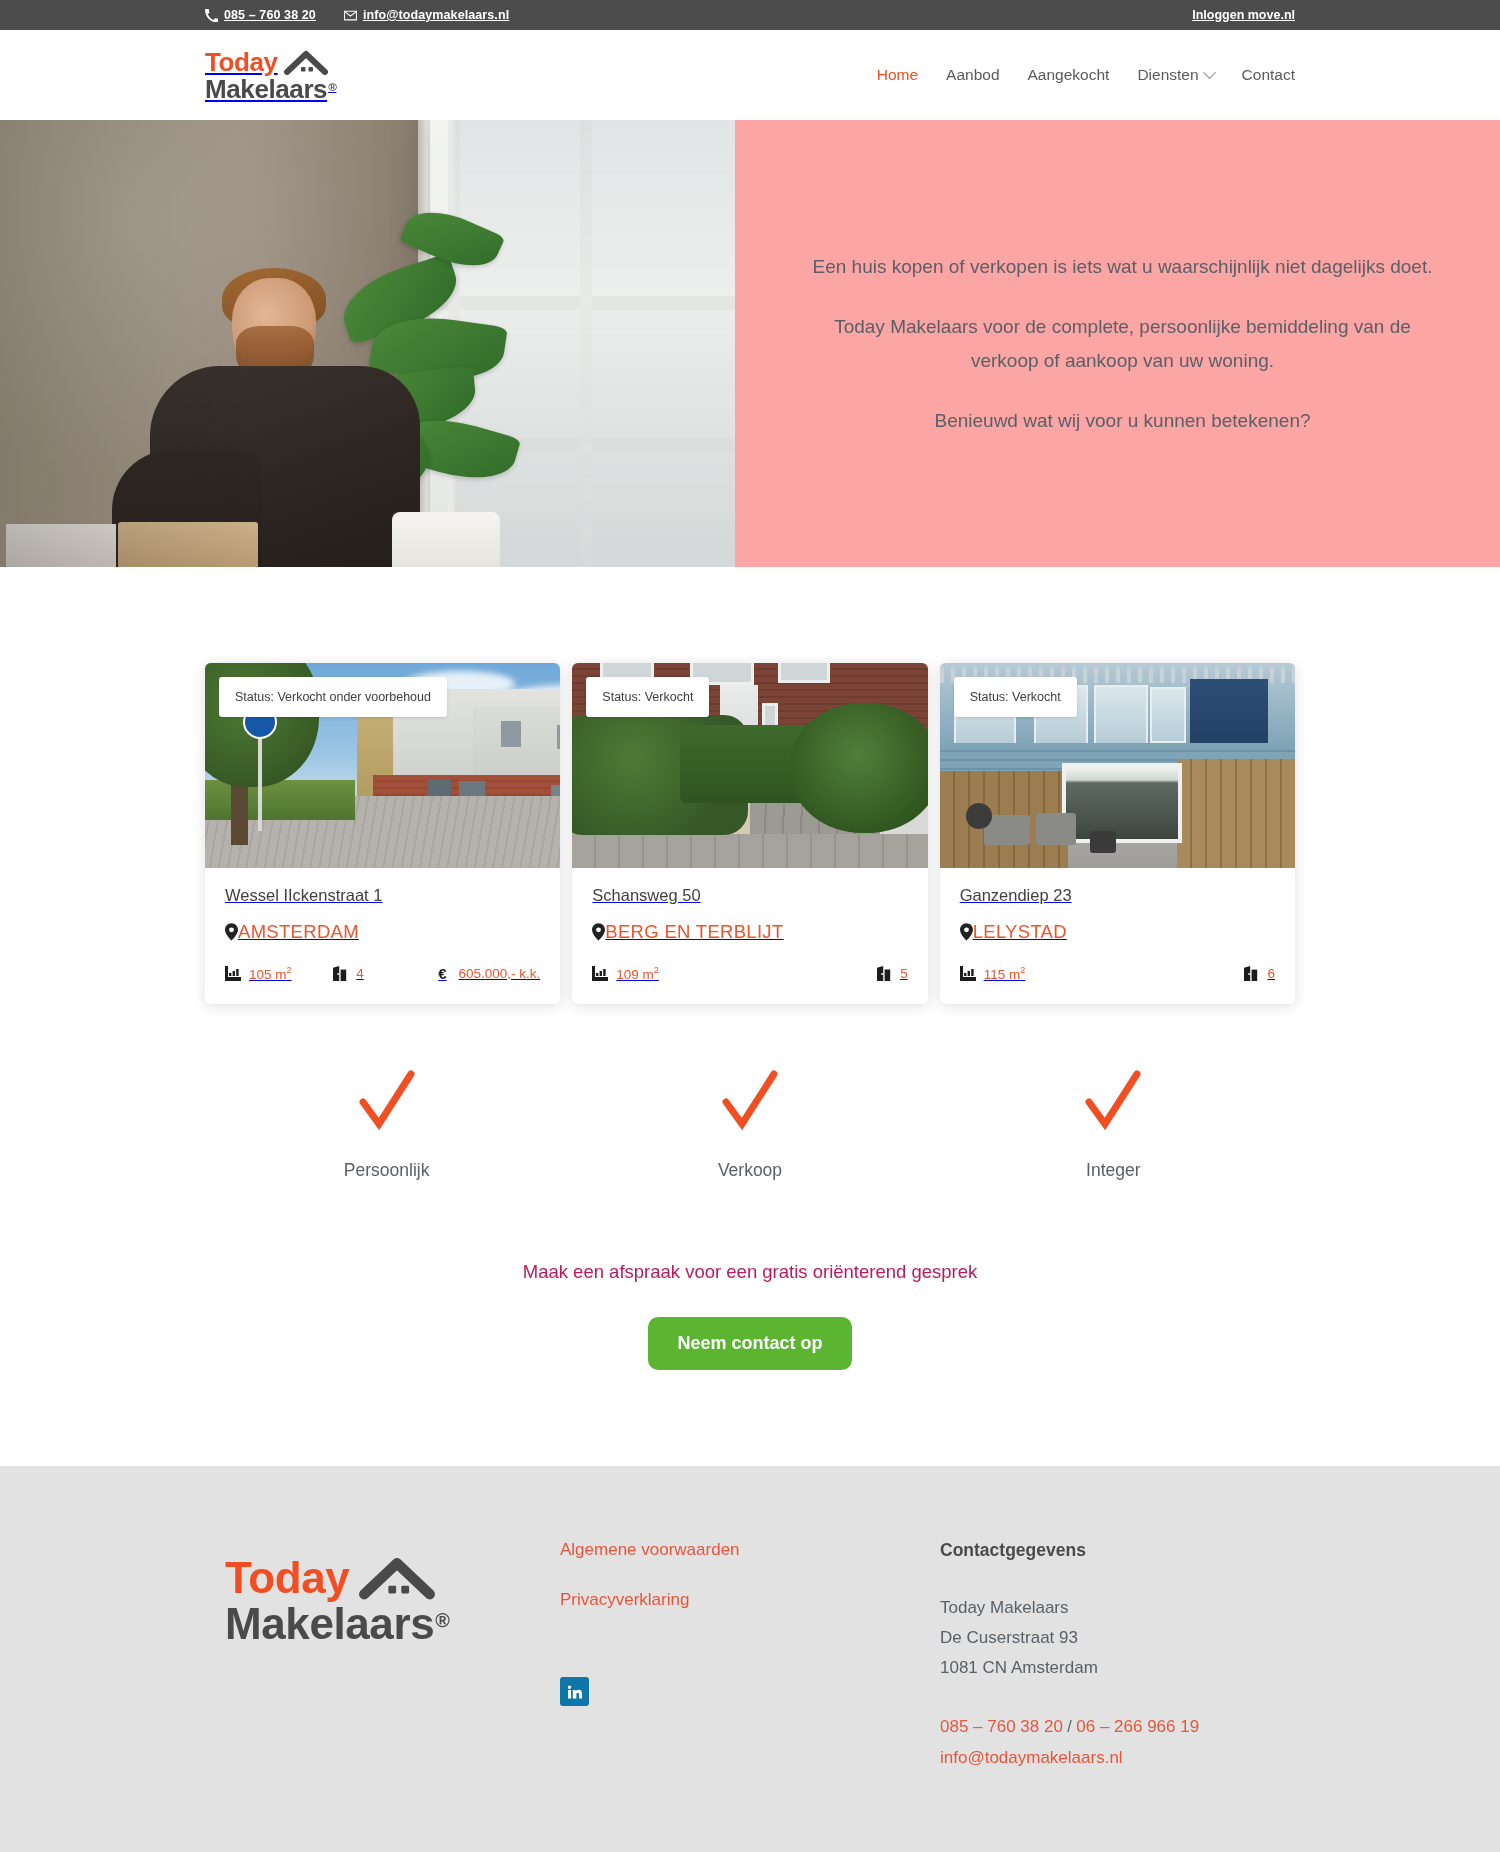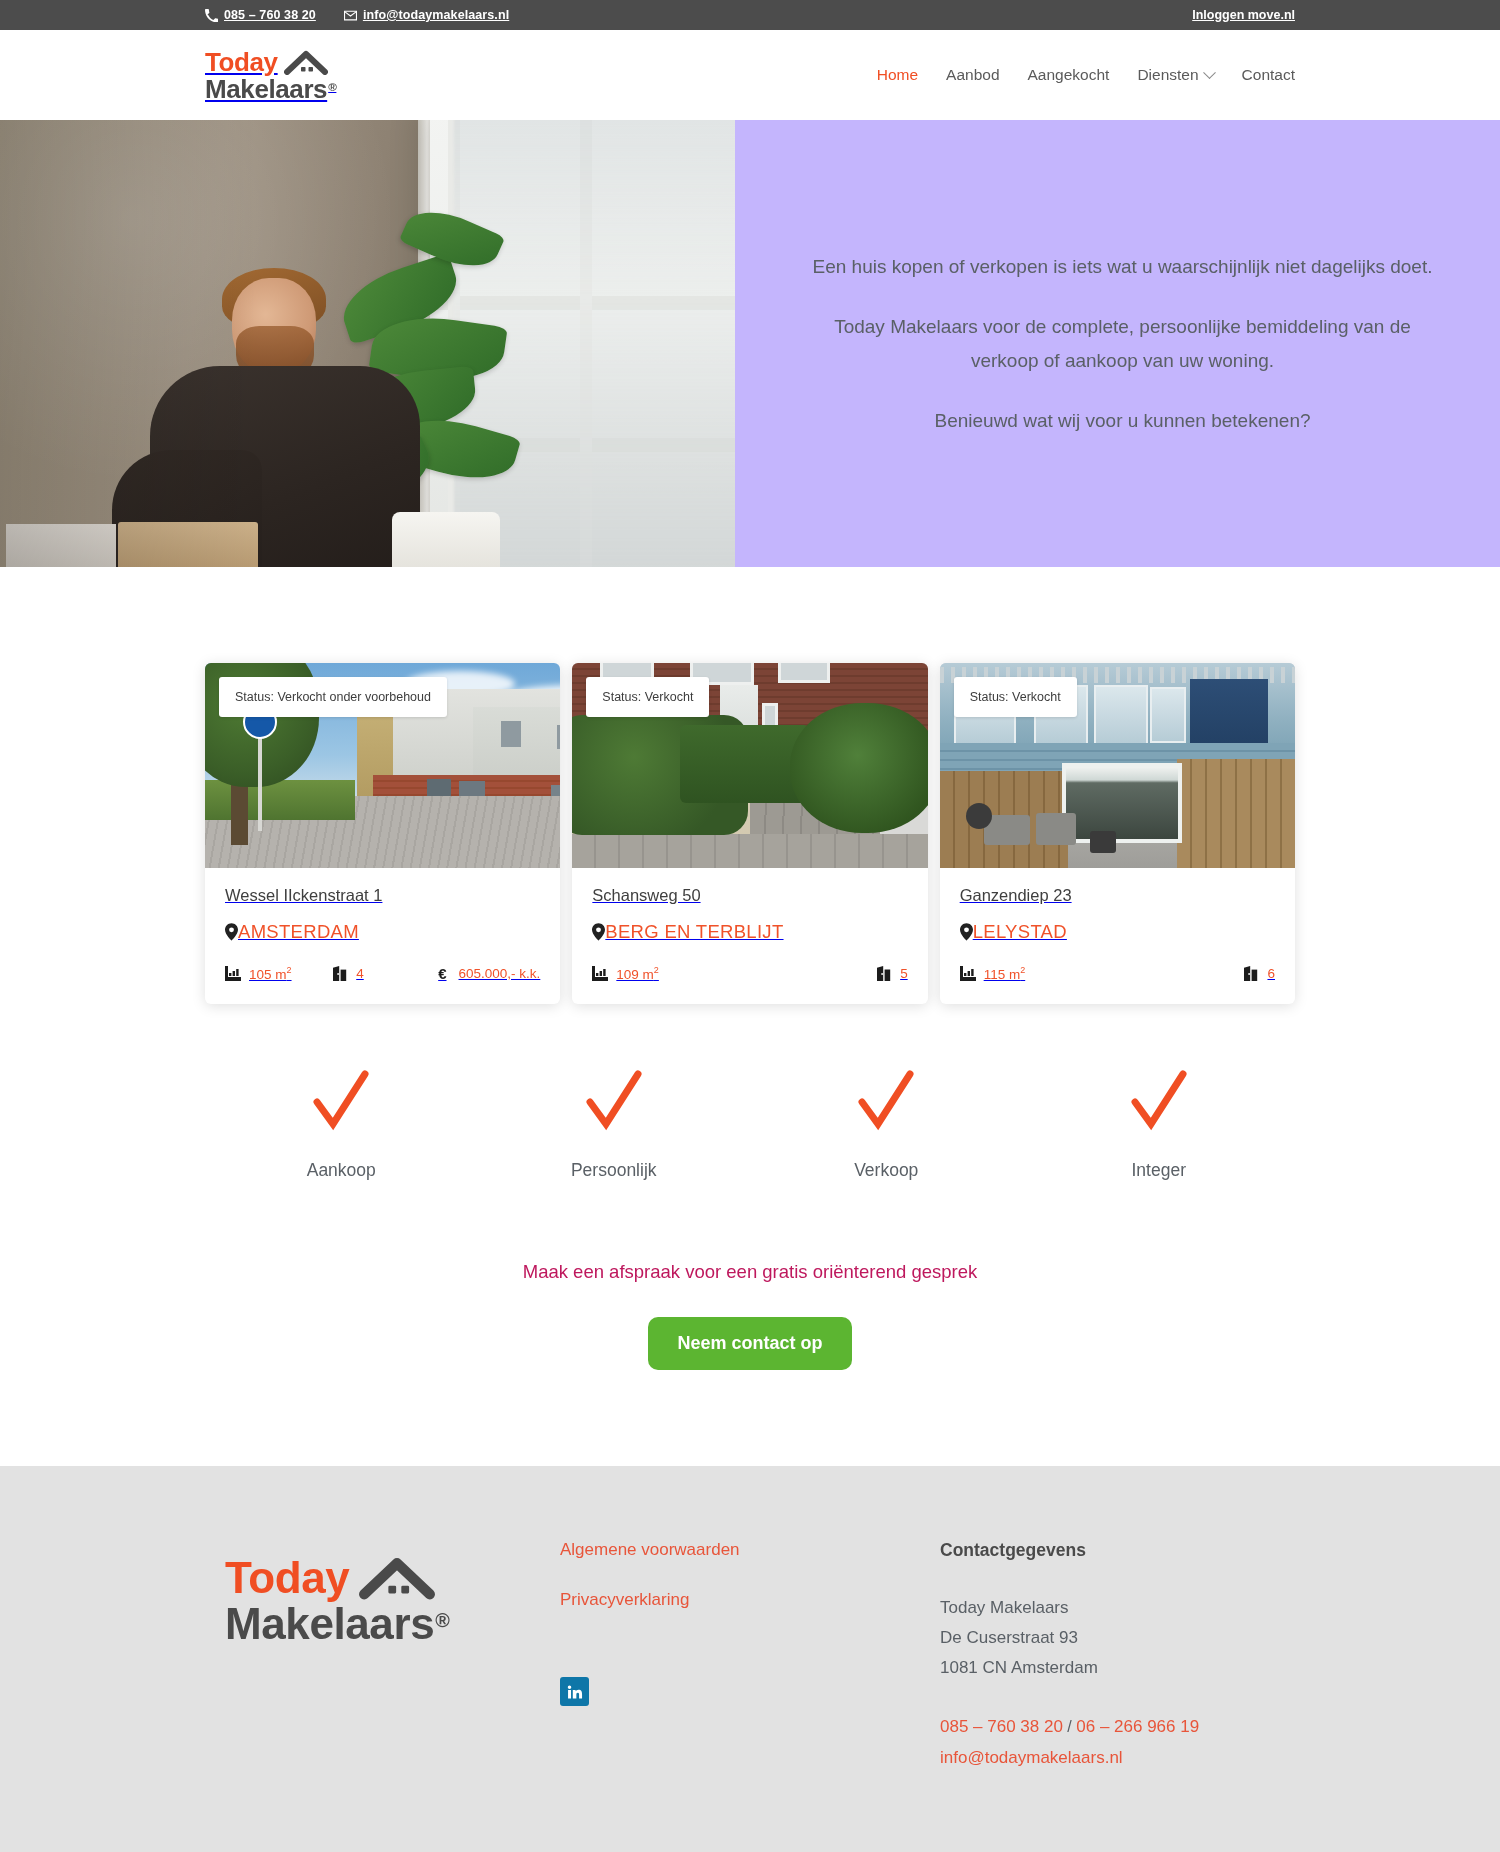--- a/index.html
+++ b/index.html
@@ -200,21 +200,21 @@
     position:absolute; left:6px; top:404px; width:110px; height:76px;
     background: linear-gradient(180deg,#e2ddd6,#c3bdb4);
   }
   .hero-photo .shade {
     position:absolute; inset:0;
     background: linear-gradient(90deg, rgba(0,0,0,.18) 0%, rgba(0,0,0,0) 35%);
   }
 
   .hero-text {
     flex: 1;
-    background: #c4b5fd;
+    background: #fca5a5;
     display: flex;
     flex-direction: column;
     justify-content: center;
     padding: 0 60px 0 70px;
   }
   .hero-text p {
     color: #5a6066;
     font-size: 19px;
     line-height: 34px;
     text-align: center;
@@ -782,28 +782,20 @@
 
   </div>
 
   <div class="usps">
     <div class="usp">
       <div class="check">
         <svg viewBox="0 0 56 62">
             <path d="M4 33 L20 55 L52 5" stroke="#f04e23" stroke-width="7" fill="none" stroke-linecap="round" stroke-linejoin="miter"></path>
           </svg>
       </div>
-      <div class="label">Aankoop</div>
-    </div>
-    <div class="usp">
-      <div class="check">
-        <svg viewBox="0 0 56 62">
-            <path d="M4 33 L20 55 L52 5" stroke="#f04e23" stroke-width="7" fill="none" stroke-linecap="round" stroke-linejoin="miter"></path>
-          </svg>
-      </div>
       <div class="label">Persoonlijk</div>
     </div>
     <div class="usp">
       <div class="check">
         <svg viewBox="0 0 56 62">
             <path d="M4 33 L20 55 L52 5" stroke="#f04e23" stroke-width="7" fill="none" stroke-linecap="round" stroke-linejoin="miter"></path>
           </svg>
       </div>
       <div class="label">Verkoop</div>
     </div>

